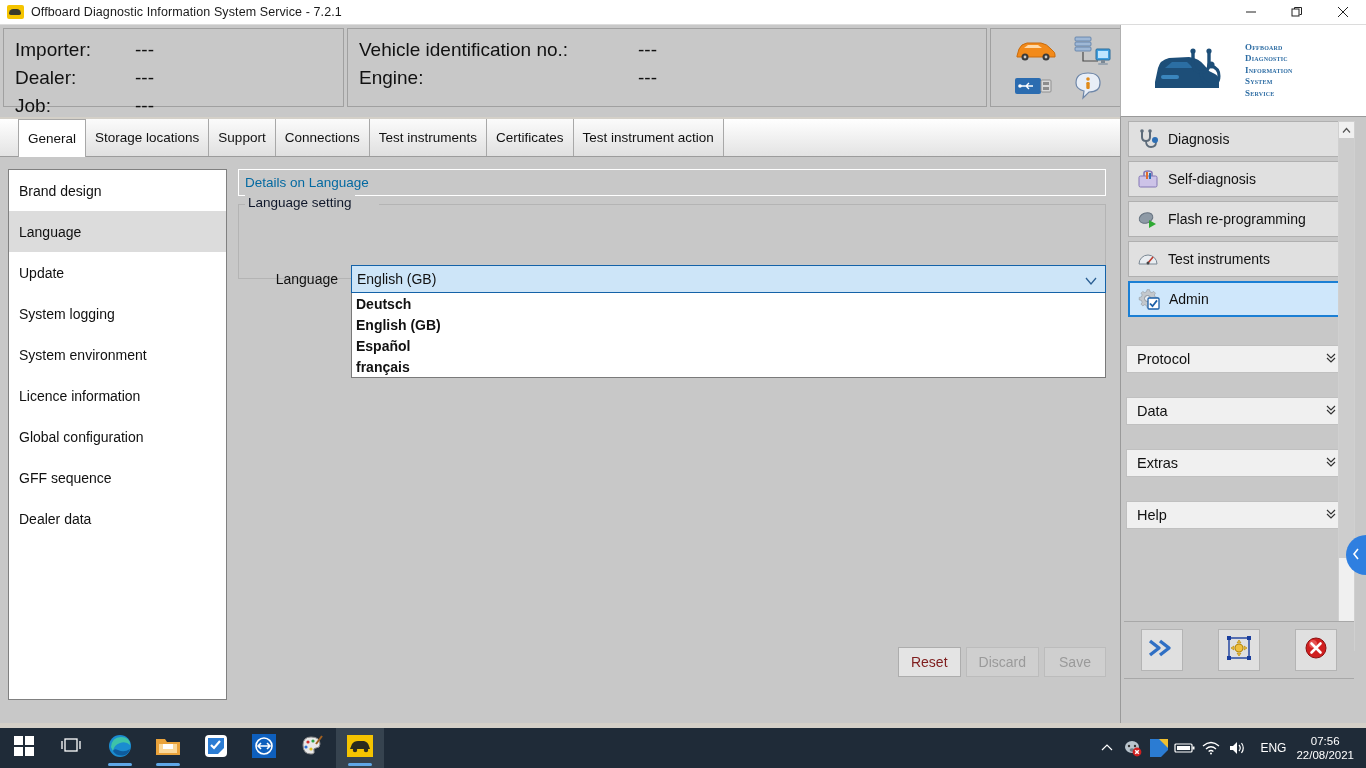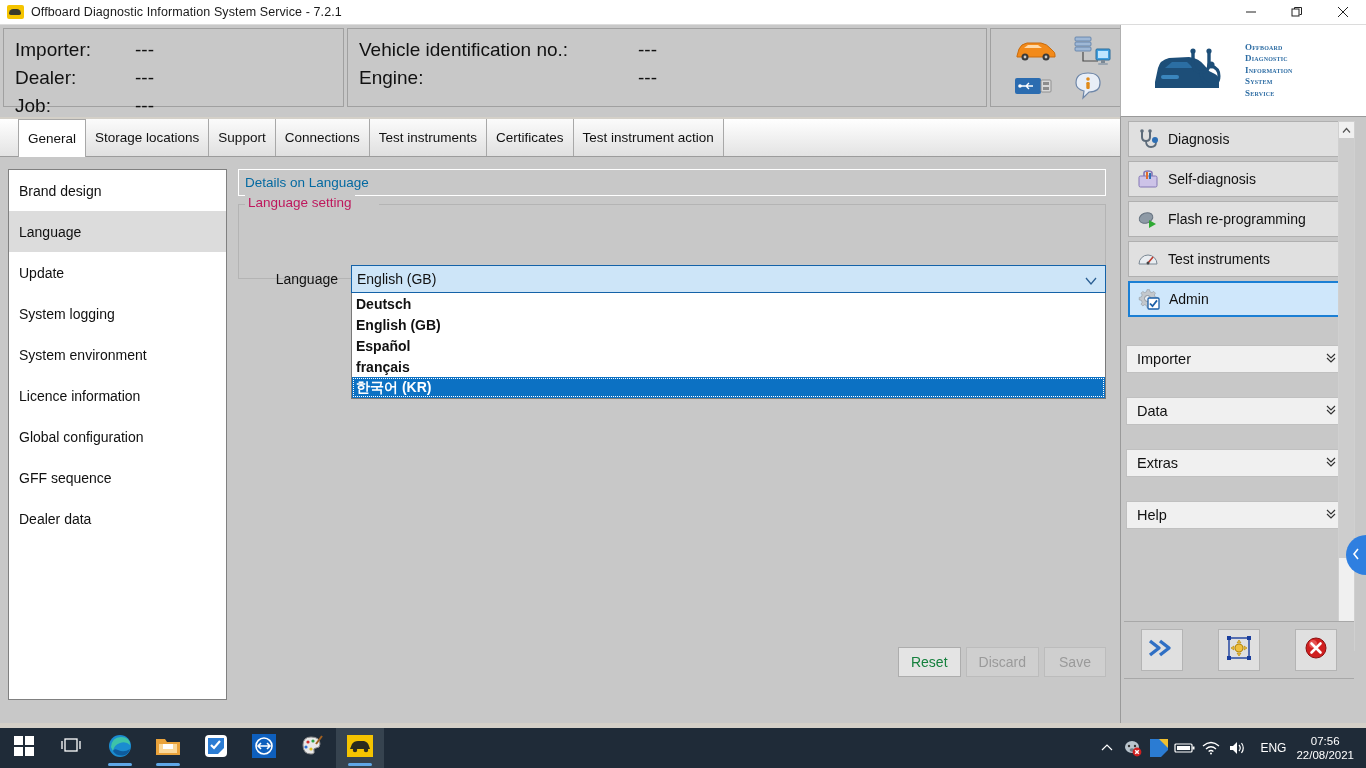--- a/index.html
+++ b/index.html
@@ -110,21 +110,21 @@
     height: 27px; background: #c8c8c8; border: 1px solid #ffffff;
     display: flex; align-items: center; padding-left: 6px;
     font-size: 13.5px; color: #0369a1; width: 868px;
   }
   .group-box {
     margin-top: 8px; width: 868px; height: 75px;
     border: 1px solid #b4b4b4; border-top: none; position: relative;
   }
   .group-legend {
     position: absolute; top: -9px; left: 6px; background: #c8c8c8;
-    font-size: 13.5px; color: #be185d; padding: 0 3px;
+    font-size: 13.5px; color: #0f172a; padding: 0 3px;
   }
   .group-topline-l { position: absolute; top: 0; left: 0; width: 6px; border-top: 1px solid #b4b4b4; }
   .group-topline-r { position: absolute; top: 0; left: 140px; right: 0; border-top: 1px solid #b4b4b4; }
 
   .field-row {
     position: absolute; left: 238px; top: 108px; display: flex; align-items: center;
   }
   .field-label { width: 100px; font-size: 14px; color: #111; text-align: right; margin-right: 13px; }
   .combo {
     width: 755px; height: 28px; background: #cde5f8;
@@ -144,21 +144,21 @@
   }
   .combo-opt.highlight { background: #0c71c3; color: #ffffff; outline: 1px dotted #ffffff; outline-offset: -2px; }
 
   .btn-row {
     position: absolute; left: 238px; top: 490px; width: 868px;
     display: flex; justify-content: flex-end; gap: 5px;
   }
   .btn {
     min-width: 62px; height: 30px; padding: 0 12px;
     background: #e4e4e4; border: 1px solid #adadad;
-    font-size: 14px; color: #15803d;
+    font-size: 14px; color: #7f1d1d;
     display: flex; align-items: center; justify-content: center;
   }
   .btn.disabled { color: #9a9a9a; background: #cfcfcf; border-color: #bcbcbc; }
 
   
   .sidebar {
     position: absolute; left: 1120px; top: 117px; width: 246px; height: 606px;
     background: #c8c8c8; border-left: 1px solid #9a9a9a;
   }
   .sb-scrollarea { position: absolute; left: 5px; top: 4px; width: 222px; height: 530px; overflow: hidden; }
@@ -392,21 +392,20 @@
             </svg>
         </span>
       </div>
     </div>
 
     <div class="combo-list">
       <div class="combo-opt">Deutsch</div>
       <div class="combo-opt">English (GB)</div>
       <div class="combo-opt">Español</div>
       <div class="combo-opt">français</div>
-      <div class="combo-opt highlight">한국어 (KR)</div>
     </div>
 
     <div class="btn-row">
       <div class="btn">Reset</div>
       <div class="btn disabled">Discard</div>
       <div class="btn disabled">Save</div>
     </div>
   </div>
 
   <div class="sidebar">
@@ -469,21 +468,21 @@
               <rect x="10" y="10" width="11" height="11" rx="1" fill="#ffffff" stroke="#1b5fa8" stroke-width="1.3"></rect>
               <path d="M12 15.5 L14.5 18.2 L19 12.4" fill="none" stroke="#1b5fa8" stroke-width="1.8"></path>
             </svg>
           </span>
           <span>Admin</span>
         </div>
       </div>
 
       <div class="sb-gap"></div>
       <div class="sb-section-head">
-        <span>Importer</span>
+        <span>Protocol</span>
         <span>
           <svg width="12" height="12" viewBox="0 0 12 12">
               <path d="M2 2 L6 6 L10 2 M2 6 L6 10 L10 6" fill="none" stroke="#333" stroke-width="1.2"></path>
             </svg>
         </span>
       </div>
 
       <div class="sb-gap"></div>
       <div class="sb-section-head">
         <span>Data</span>

